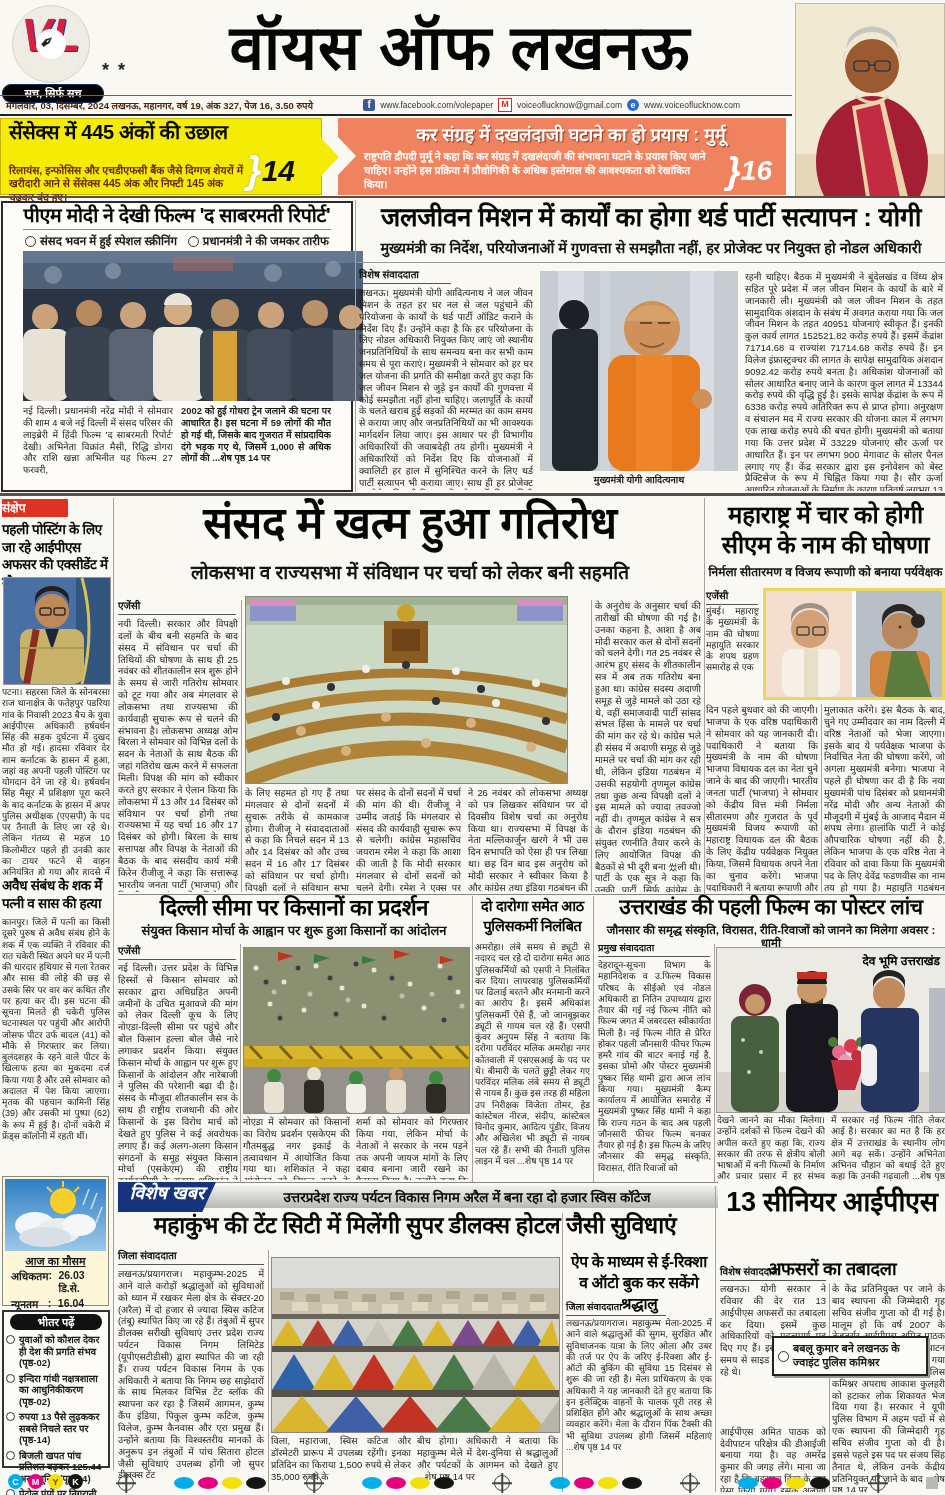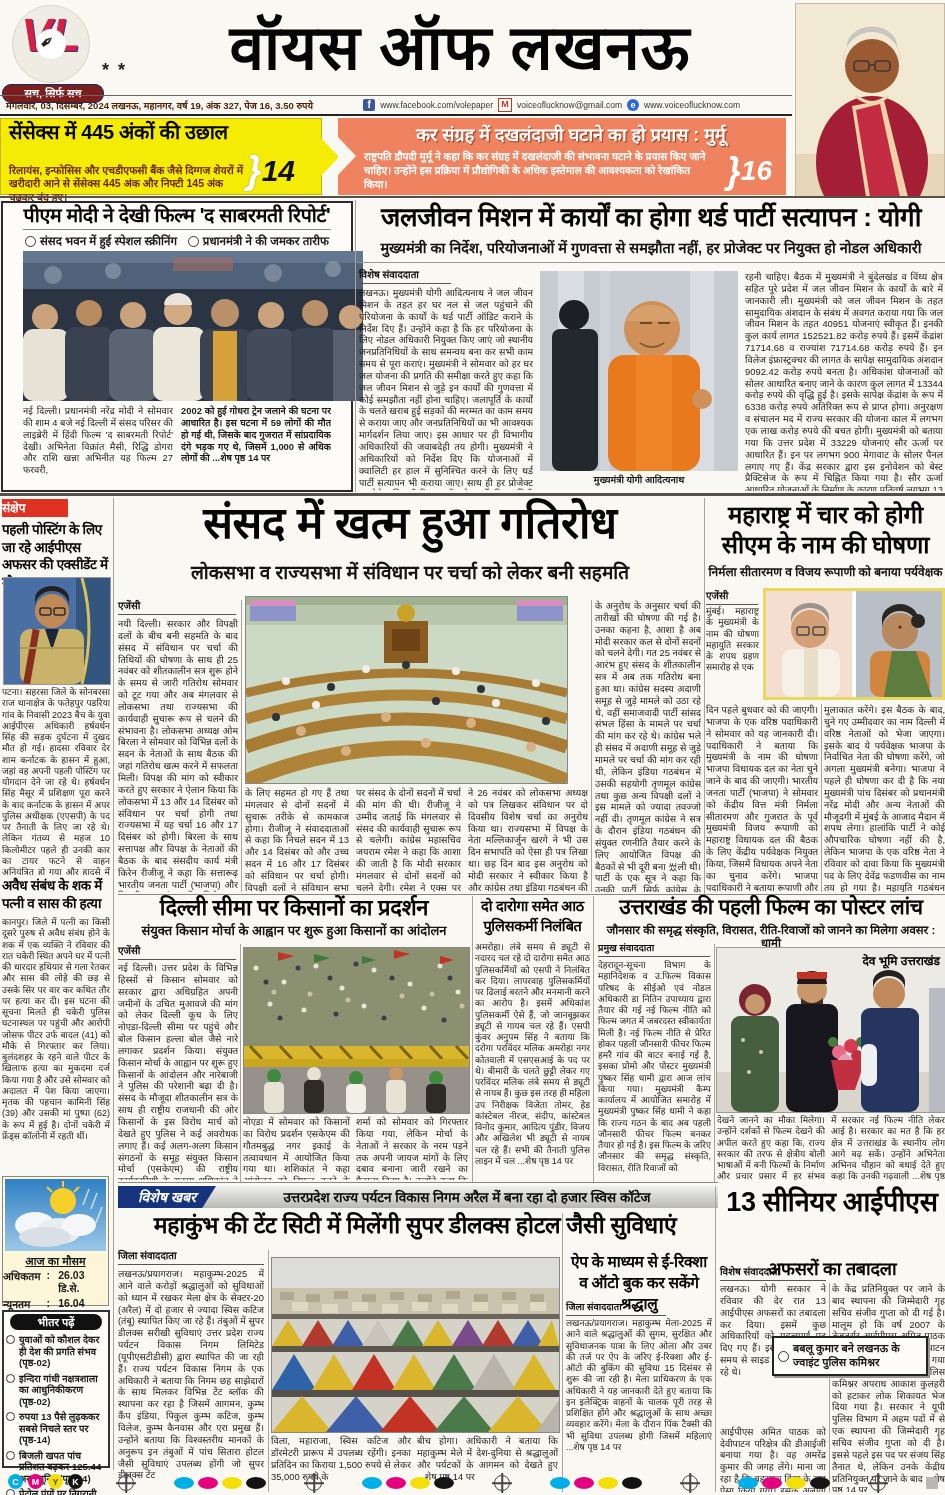--- a/index.html
+++ b/index.html
@@ -19,38 +19,38 @@
   .bullet{display:inline-block;width:9px;height:9px;border:1.5px solid #333;border-radius:50%;margin-right:4px;vertical-align:middle;}
   .cmyk-c{background:#00aee8;}.cmyk-m{background:#e6007e;}.cmyk-y{background:#f5e003;color:#553 !important;}.cmyk-k{background:#141414;}
   .pmcirc{width:15px;height:15px;border-radius:50%;color:#fff;font-size:9px;font-weight:bold;
           display:flex;align-items:center;justify-content:center;}
   .oval{width:20px;height:12px;border-radius:50%;}
   .reg{width:14px;height:14px;border:1.5px solid #444;border-radius:50%;position:relative;}
   .reg:before{content:"";position:absolute;left:50%;top:-3px;bottom:-3px;width:1.5px;background:#444;transform:translateX(-50%);}
   .reg:after{content:"";position:absolute;top:50%;left:-3px;right:-3px;height:1.5px;background:#444;transform:translateY(-50%);}
   .teaser-page{font-style:italic;font-weight:bold;display:flex;align-items:center;}
   .brace{font-weight:bold;}
-  .wrow{display:flex;font-size:10.5px;font-weight:bold;padding:1px 0;}
+  .wrow{display:flex;font-size:10.5px;font-weight:bold;padding:1px 8px;}
   .wrow span:nth-child(1){width:44px;}
   .wrow span:nth-child(2){width:12px;}
   .ins-item{display:flex;margin:4px 2px;font-size:9.6px;font-weight:bold;line-height:1.2;}
   .ins-item .bullet{flex:0 0 auto;margin-top:1px;width:7px;height:7px;}
 </style>
 </head>
 <body>
 
 <div class="page">
 
   <div class="abs" style="left:12px;top:5px;width:76px;height:76px;border-radius:50%;background:#efece4;border:1px solid #d8d4c8;">
     <div class="abs" style="left:0;top:2px;width:76px;text-align:center;font-size:46px;font-weight:900;font-style:italic;color:#d81f3f;text-shadow:0 0 1px #20418f,1px 1px 0 #20418f;">VL</div>
     <div class="abs" style="left:23px;top:23px;width:30px;height:30px;border-radius:50%;background:#fff;">
       <div class="abs" style="left:4px;top:2px;font-size:18px;transform:rotate(-40deg);color:#222;">✒</div>
     </div>
   </div>
-  <div class="abs" style="left:2px;top:84px;width:100px;height:17px;background:#7f1d1d;border:1.5px solid #0c2f66;border-radius:9px;color:#fff;font-size:11px;font-weight:bold;text-align:center;line-height:17px;">सच, सिर्फ सच</div>
+  <div class="abs" style="left:2px;top:84px;width:100px;height:17px;background:#000000;border:1.5px solid #0c2f66;border-radius:9px;color:#fff;font-size:11px;font-weight:bold;text-align:center;line-height:17px;">सच, सिर्फ सच</div>
   <div class="abs" style="left:102px;top:60px;font-size:18px;font-weight:bold;color:#222;letter-spacing:2px;">* *</div>
   <div class="abs hl ctr" style="left:135px;top:2px;width:650px;height:92px;font-size:62px;line-height:92px;letter-spacing:1px;">वॉयस ऑफ लखनऊ</div>
 
   <div class="abs photo" style="left:795px;top:3px;width:148px;height:193px;border:1px solid #c8b8a0;">
     <svg viewBox="0 0 148 193" preserveAspectRatio="none">
       <rect width="148" height="193" fill="#f2e9d2"></rect>
       <rect y="150" width="148" height="43" fill="#e6d7b8"></rect>
       <ellipse cx="76" cy="158" rx="56" ry="66" fill="#a41f35"></ellipse>
       <polygon points="56,102 88,96 112,193 70,193" fill="#ecd2a8"></polygon>
       <polygon points="60,106 84,100 104,193 74,193" fill="#c22b42"></polygon>
@@ -460,21 +460,21 @@
     </svg>
   </div>
   <div class="abs" style="left:820px;top:952px;width:120px;text-align:right;font-size:12px;font-weight:bold;color:#000000;">देव भूमि उत्तराखंड</div>
   <div class="abs tx2" style="left:717px;top:1115px;width:108px;height:66px;">देखने जानने का मौका मिलेगा। उन्होंने दर्शकों से फिल्म देखने की अपील करते हुए कहा कि, राज्य सरकार की तरफ से क्षेत्रीय बोली भाषाओं में बनी फिल्मों के निर्माण और प्रचार प्रसार में हर संभव मदद दी जा रही है। इसी क्रम</div>
   <div class="abs tx2" style="left:831px;top:1115px;width:114px;height:66px;">में सरकार नई फिल्म नीति लेकर आई है। सरकार का मत है कि हर क्षेत्र में उत्तराखंड के स्थानीय लोग आगे बढ़ सकें। उन्होंने अभिनेता अभिनव चौहान को बधाई देते हुए कहा कि उनकी गढ़वाली ...शेष पृष्ठ 14 पर</div>
   <div class="vr" style="left:714px;top:944px;height:238px;"></div>
 
   <div class="hr" style="left:118px;top:1182px;width:600px;height:1px;background:#888;"></div>
 
   <div class="abs" style="left:118px;top:1186px;width:600px;height:22px;background:linear-gradient(#f0f0ee,#b9b9b4);display:flex;align-items:center;">
-    <span style="flex:0 0 auto;width:98px;height:22px;background:#16337e;color:#fff;font-size:14px;font-weight:bold;font-style:italic;text-align:center;line-height:22px;clip-path:polygon(0 0,100% 0,86% 100%,0 100%);">विशेष खबर</span>
+    <span style="flex:0 0 auto;width:98px;height:30px;background:#16337e;color:#fff;font-size:18px;font-weight:bold;font-style:italic;text-align:center;line-height:22px;clip-path:polygon(0 0,100% 0,86% 100%,0 100%);">विशेष खबर</span>
     <span style="flex:1;text-align:center;font-size:13.5px;font-weight:bold;color:#0a0a0a;">उत्तरप्रदेश राज्य पर्यटन विकास निगम अरैल में बना रहा दो हजार स्विस कॉटेज</span>
   </div>
 
   <div class="abs hl ctr" style="left:118px;top:1213px;width:594px;font-size:23px;">महाकुंभ की टेंट सिटी में मिलेंगी सुपर डीलक्स होटल जैसी सुविधाएं</div>
   <div class="abs by" style="left:118px;top:1248px;width:146px;">जिला संवाददाता</div>
   <div class="abs tx" style="left:118px;top:1268px;width:146px;height:224px;">लखनऊ/प्रयागराज। महाकुम्भ-2025 में आने वाले करोड़ों श्रद्धालुओं को सुविधाओं को ध्यान में रखकर मेला क्षेत्र के सेक्टर-20 (अरैल) में दो हजार से ज्यादा स्विस कटिज (तंबू) स्थापित किए जा रहे हैं। तंबुओं में सुपर डीलक्स सरीखी सुविधाएं उत्तर प्रदेश राज्य पर्यटन विकास निगम लिमिटेड (यूपीएसटीडीसी) द्वारा स्थापित की जा रही हैं। राज्य पर्यटन विकास निगम के एक अधिकारी ने बताया कि निगम छह साझेदारों के साथ मिलकर विभिन्न टेंट ब्लॉक की स्थापना कर रहा है जिसमें आगमन, कुम्भ कैंप इंडिया, पिकुल कुम्भ कटिज, कुम्भ विलेज, कुम्भ कैनवास और एरा प्रमुख हैं। उन्होंने बताया कि विश्वस्तरीय मानकों के अनुरूप इन तंबुओं में पांच सितारा होटल जैसी सुविधाएं उपलब्ध होंगी जो सुपर डीलक्स टेंट</div>
   <div class="abs photo" style="left:271px;top:1257px;width:287px;height:174px;border:1px solid #888;">
     <svg viewBox="0 0 287 174" preserveAspectRatio="none">
       <rect width="287" height="174" fill="#d5d2c8"></rect>
       <rect width="287" height="30" fill="#dcdcda"></rect>

